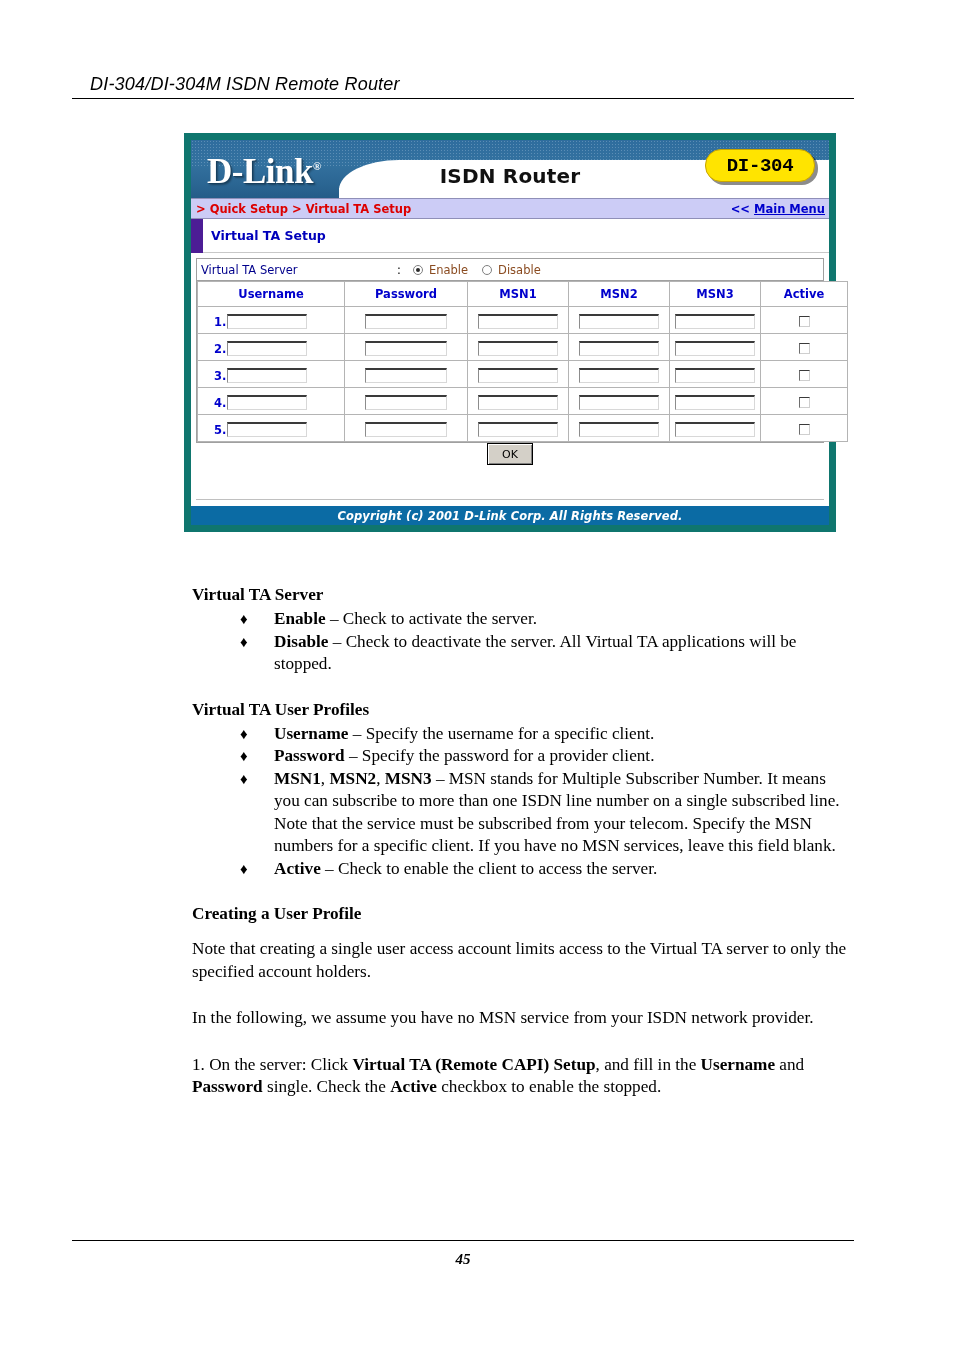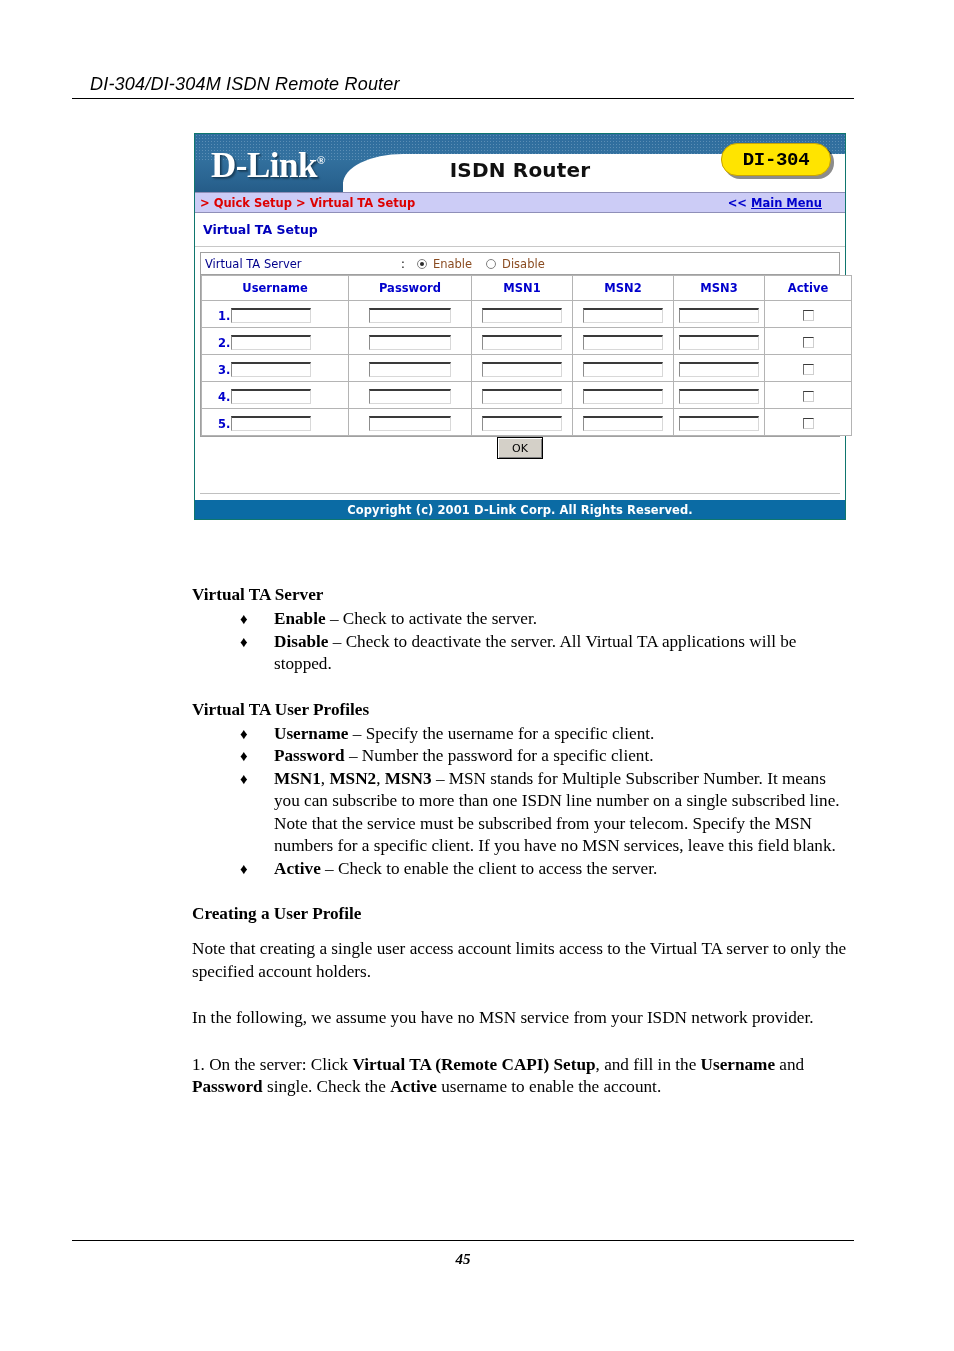--- a/index.html
+++ b/index.html
@@ -33,25 +33,25 @@
     margin-left: 16px;
   }
   .page-header .hdr-rule {
     border-bottom: 1.4px solid #000;
     width: 100%;
   }
 
   
   .router-ui {
     position: absolute;
-    left: 194px;
+    left: 184px;
     top: 133px;
     width: 652px;
     background: #4c1d95;
-    border: 1px solid #0f766e;
+    border: 7px solid #0f766e;
     box-sizing: border-box;
     font-family: "DejaVu Sans", "Liberation Sans", sans-serif;
   }
 
   
   .ui-banner {
     position: relative;
     height: 58px;
     background: linear-gradient(to bottom, #2f6d9e 0%, #33719f 40%, #2b6693 75%, #255c88 100%);
     overflow: hidden;
@@ -135,36 +135,37 @@
 
   
   .ui-crumb {
     height: 19px;
     background: #ccccf6;
     border-top: 1px solid #8f8fb8;
     border-bottom: 1px solid #8f8fb8;
     display: flex;
     align-items: center;
     justify-content: space-between;
-    padding: 0 23px 0 5px;
+    padding: 0 4px 0 5px;
     font-size: 11.5px;
     font-weight: bold;
   }
   .ui-crumb .crumb-left { color: #dd0000; white-space: nowrap; }
   .ui-crumb .crumb-right { color: #0000cc; white-space: nowrap; }
   .ui-crumb .crumb-right .mm { text-decoration: underline; }
 
   
   .ui-section-title {
     padding: 9px 0 9px 8px;
     font-size: 12.5px;
     font-weight: bold;
     color: #0000bb;
     border-bottom: 1px solid #c8c8c8;
     background: #ffffff;
+    margin-left: 12px;
   }
 
   .ui-body { padding: 5px 5px 0 5px; background: #ffffff; }
 
   
   .server-row {
     border: 1px solid #a0a0a0;
     height: 21px;
     display: flex;
     align-items: center;
@@ -286,20 +287,21 @@
   .ui-footer {
     height: 19px;
     background: #0b6ba4;
     color: #ffffff;
     font-size: 11.5px;
     font-weight: bold;
     display: flex;
     align-items: center;
     justify-content: center;
     letter-spacing: 0.1px;
+    font-style: italic;
   }
 
   
   .doc {
     position: absolute;
     left: 192px;
     top: 583px;
     width: 660px;
     font-family: "Liberation Serif", "DejaVu Serif", serif;
     font-size: 17.2px;
@@ -487,37 +489,37 @@
   </ul>
 
   <div class="gap-md"></div>
 
   <h3>Virtual TA User Profiles</h3>
   <ul>
     <li>
       <span class="bul">♦</span><b>Username</b><span> – </span><span>Specify the username for a specific client.</span>
     </li>
     <li>
-      <span class="bul">♦</span><b>Password</b><span> – </span><span>Number the password for a specific client.</span>
+      <span class="bul">♦</span><b>Password</b><span> – </span><span>Specify the password for a provider client.</span>
     </li>
     <li>
       <span class="bul">♦</span><b>MSN1</b><span>, </span><b>MSN2</b><span>, </span><b>MSN3</b><span> – </span><span>MSN stands for Multiple Subscriber Number. It means you can subscribe to more than one ISDN line number on a single subscribed line. Note that the service must be subscribed from your telecom. Specify the MSN numbers for a specific client. If you have no MSN services, leave this field blank.</span>
     </li>
     <li>
       <span class="bul">♦</span><b>Active</b><span> – </span><span>Check to enable the client to access the server.</span>
     </li>
   </ul>
 
   <div class="gap-md"></div>
 
   <h3>Creating a User Profile</h3>
   <div class="gap-sm"></div>
   <p>Note that creating a single user access account limits access to the Virtual TA server to only the specified account holders.</p>
   <div class="gap-lg"></div>
   <p>In the following, we assume you have no MSN service from your ISDN network provider.</p>
   <div class="gap-lg"></div>
-  <p><span>1. On the server: Click </span><b>Virtual TA (Remote CAPI) Setup</b><span>, and fill in the </span><b>Username</b><span> and </span><b>Password</b><span> single. Check the </span><b>Active</b><span> username to enable the account.</span></p>
+  <p><span>1. On the server: Click </span><b>Virtual TA (Remote CAPI) Setup</b><span>, and fill in the </span><b>Username</b><span> and </span><b>Password</b><span> single. Check the </span><b>Active</b><span> checkbox to enable the stopped.</span></p>
 </div>
 
 <div class="page-footer">
   <div class="ftr-rule"></div>
   <div class="ftr-num">45</div>
 </div>
 
 </body></html>

